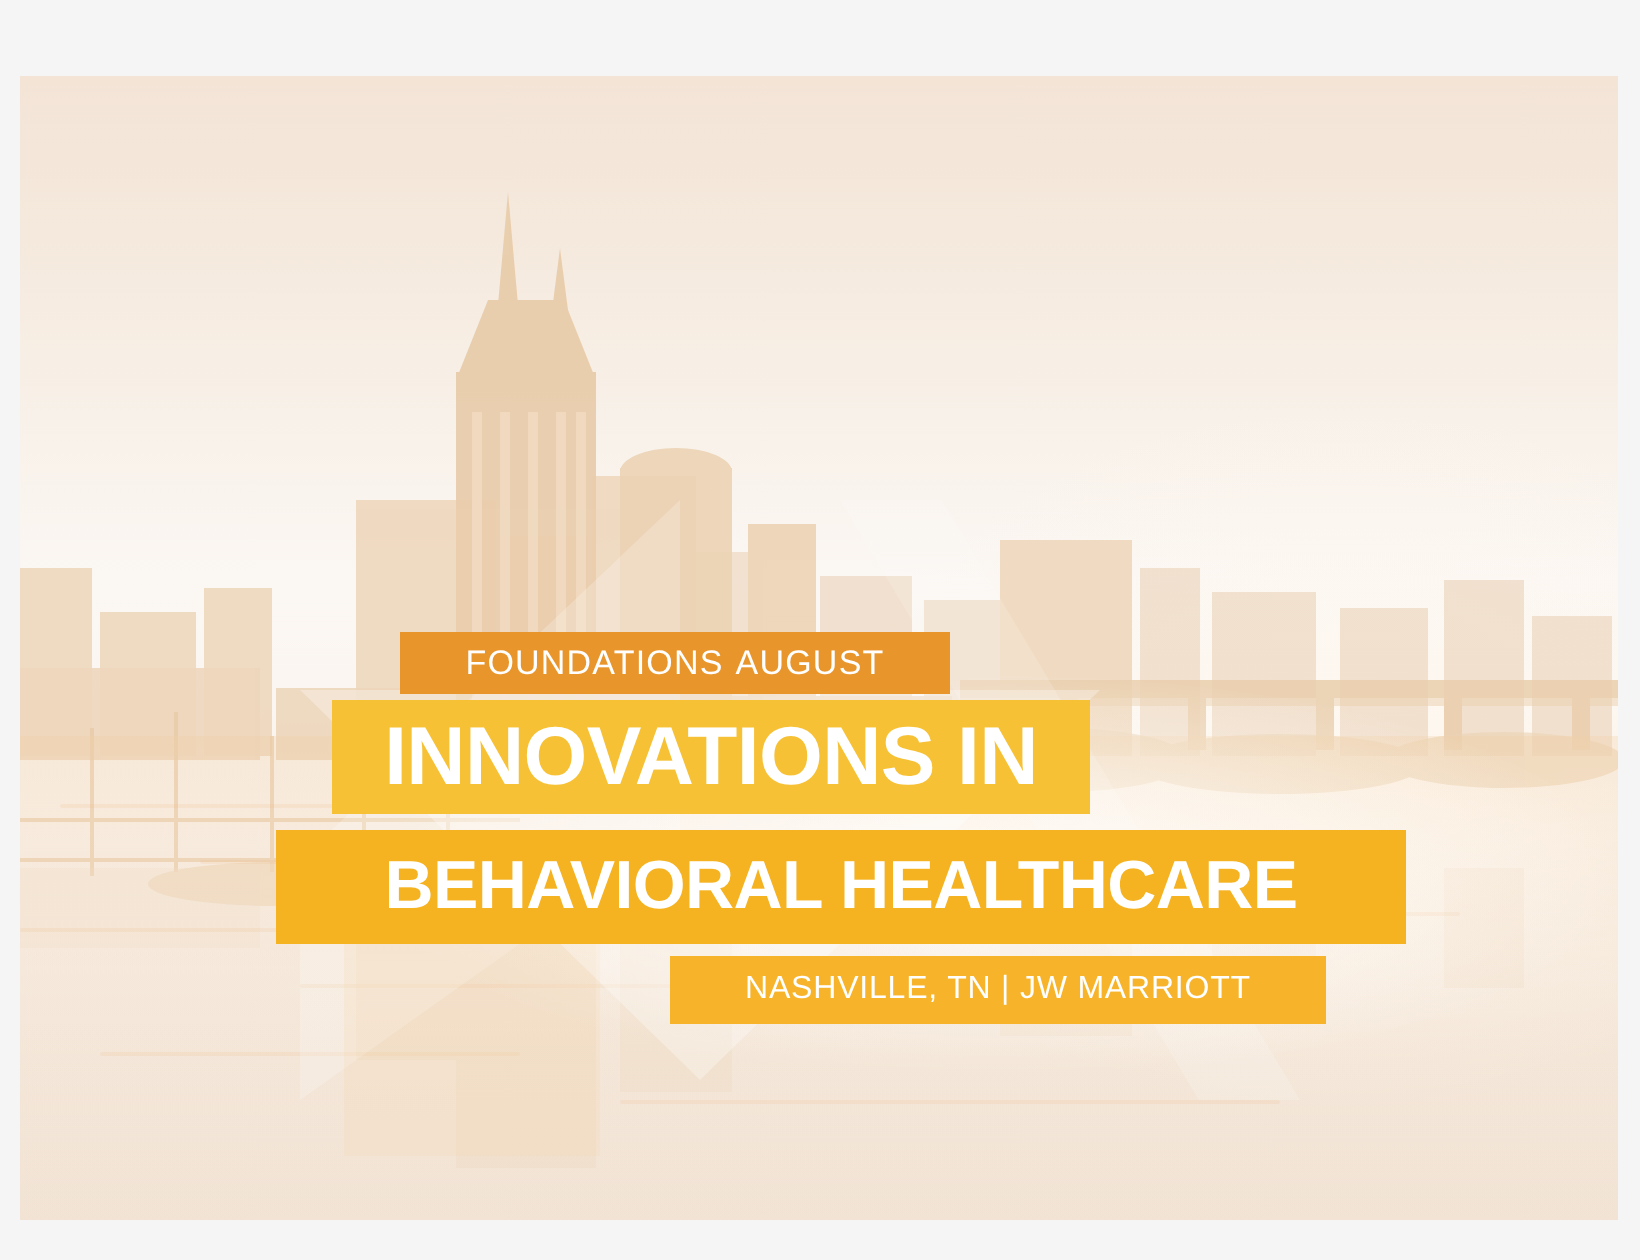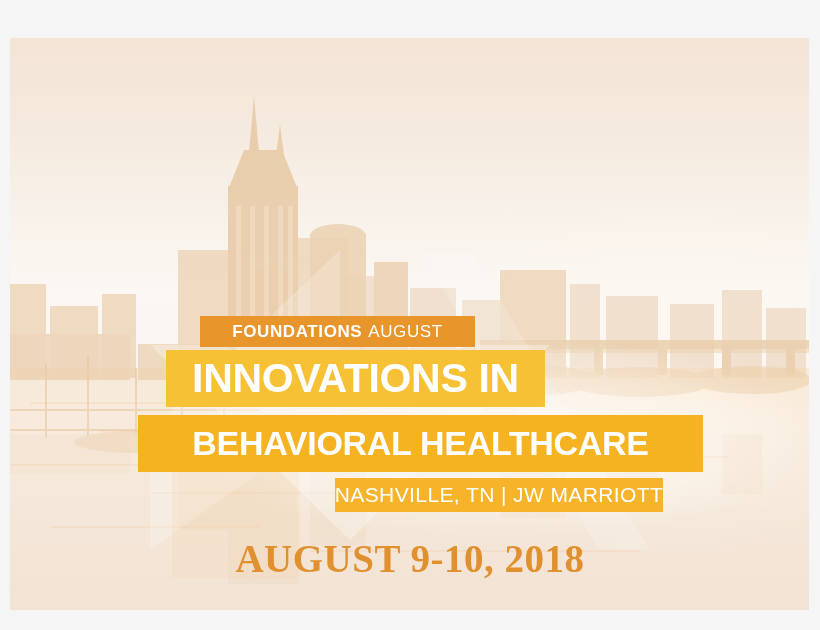--- a/index.html
+++ b/index.html
@@ -125,21 +125,21 @@
   }
 
   #bar-eyebrow {
     left: 200px; top: 316px;
     width: 275px; height: 31px;
     background: #e8952c;
     justify-content: center;
     font-size: 17px;
     letter-spacing: .6px;
   }
-  #bar-eyebrow .strong { font-weight: bold; }
+  #bar-eyebrow .strong { font-weight: normal; }
   #bar-eyebrow .light  { font-weight: normal; margin-left: 6px; }
 
   #bar-line1 {
     left: 166px; top: 350px;
     width: 379px; height: 57px;
     background: #f7c135;
     justify-content: center;
     font-size: 41px;
     font-weight: bold;
     letter-spacing: -.3px;
@@ -154,21 +154,21 @@
     font-size: 34px;
     font-weight: bold;
     letter-spacing: -.3px;
   }
 
   #bar-venue {
     left: 335px; top: 478px;
     width: 328px; height: 34px;
     background: #f7b42a;
     justify-content: center;
-    font-size: 21px;
+    font-size: 16px;
     letter-spacing: .4px;
   }
 
   #event-date {
     position: absolute;
     left: 0; top: 536px;
     width: 820px;
     text-align: center;
     font-family: "Liberation Serif", serif;
     font-weight: bold;
@@ -315,16 +315,15 @@
     </div>
 
     <div class="bar" id="bar-line2">
       <span>BEHAVIORAL HEALTHCARE</span>
     </div>
 
     <div class="bar" id="bar-venue">
       <span>NASHVILLE, TN | JW MARRIOTT</span>
     </div>
 
-    <div id="event-date">AUGUST 9-10, 2018</div>
   </div>
 
 </div>
 
 </body></html>

